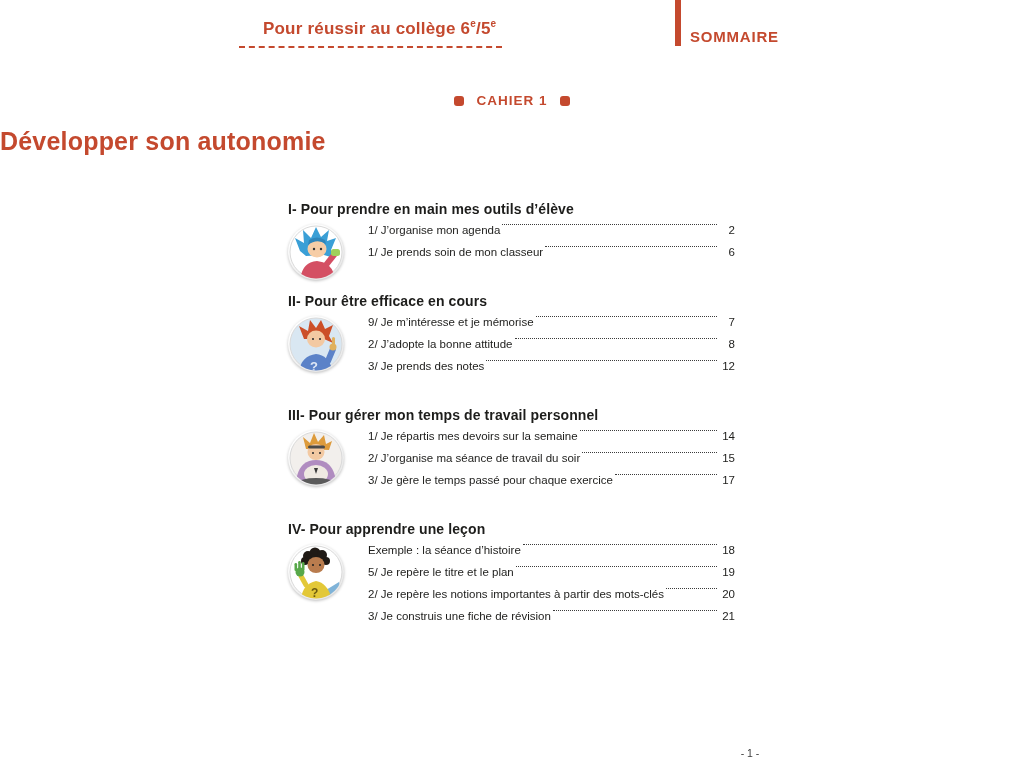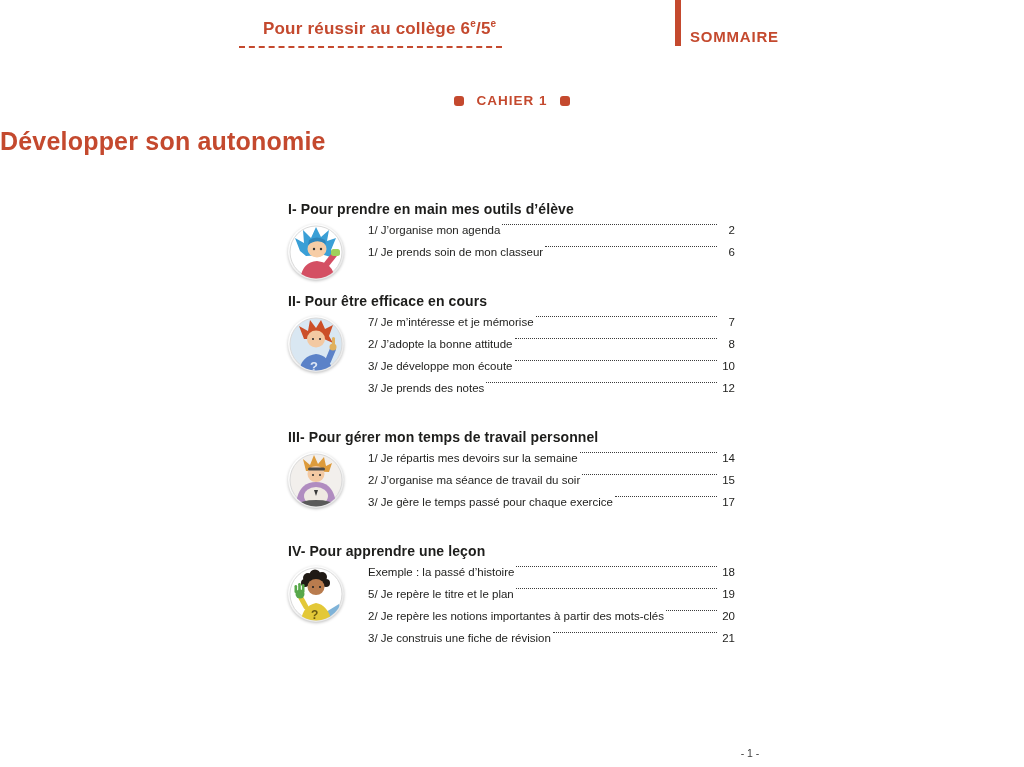--- a/index.html
+++ b/index.html
@@ -137,33 +137,28 @@
             <circle cx="32" cy="23" r="1.1" fill="#333"></circle>
     <path d="M11 56 Q13 40 28 38 Q41 39 45 56 Z" fill="#5b82c8"></path>
     <text x="22" y="55" font-size="13" font-weight="bold" fill="#dfe8f6" font-family="sans-serif">?</text>
     <path d="M40 45 L45 33" stroke="#5b82c8" stroke-width="6" stroke-linecap="round"></path>
     <circle cx="45" cy="31" r="3.5" fill="#e0b15e"></circle>
     <rect x="44" y="21" width="3" height="9" rx="1.5" fill="#e0b15e"></rect>
           </g>
      </svg></div>
     <div class="section-items">
         <div class="item">
-          <span class="item-label">7/ Je m’intéresse et je mémorise</span>
+          <span class="item-label">9/ Je m’intéresse et je mémorise</span>
           <span class="dot-leader"></span>
           <span class="page-num">7</span>
         </div>
         <div class="item">
           <span class="item-label">2/ J’adopte la bonne attitude</span>
           <span class="dot-leader"></span>
           <span class="page-num">8</span>
-        </div>
-        <div class="item">
-          <span class="item-label">3/ Je développe mon écoute</span>
-          <span class="dot-leader"></span>
-          <span class="page-num">10</span>
         </div>
         <div class="item">
           <span class="item-label">3/ Je prends des notes</span>
           <span class="dot-leader"></span>
           <span class="page-num">12</span>
         </div>
       </div>
   </section>
 
   <section class="section">
@@ -229,21 +224,21 @@
     <text x="23" y="53" font-size="12" font-weight="bold" fill="#6b5a10" font-family="sans-serif">?</text>
     <path d="M18 41 L13 32" stroke="#e3c838" stroke-width="5" stroke-linecap="round"></path>
     <circle cx="12" cy="28" r="4.5" fill="#58a84a"></circle>
     <rect x="6.5" y="19" width="2.6" height="8" rx="1.3" fill="#58a84a"></rect>
     <rect x="10.2" y="17" width="2.6" height="9" rx="1.3" fill="#58a84a"></rect>
     <rect x="13.9" y="18" width="2.6" height="8.5" rx="1.3" fill="#58a84a"></rect>
           </g>
      </svg></div>
     <div class="section-items">
         <div class="item">
-          <span class="item-label">Exemple : la passé d’histoire</span>
+          <span class="item-label">Exemple : la séance d’histoire</span>
           <span class="dot-leader"></span>
           <span class="page-num">18</span>
         </div>
         <div class="item">
           <span class="item-label">5/ Je repère le titre et le plan</span>
           <span class="dot-leader"></span>
           <span class="page-num">19</span>
         </div>
         <div class="item">
           <span class="item-label">2/ Je repère les notions importantes à partir des mots-clés</span>

